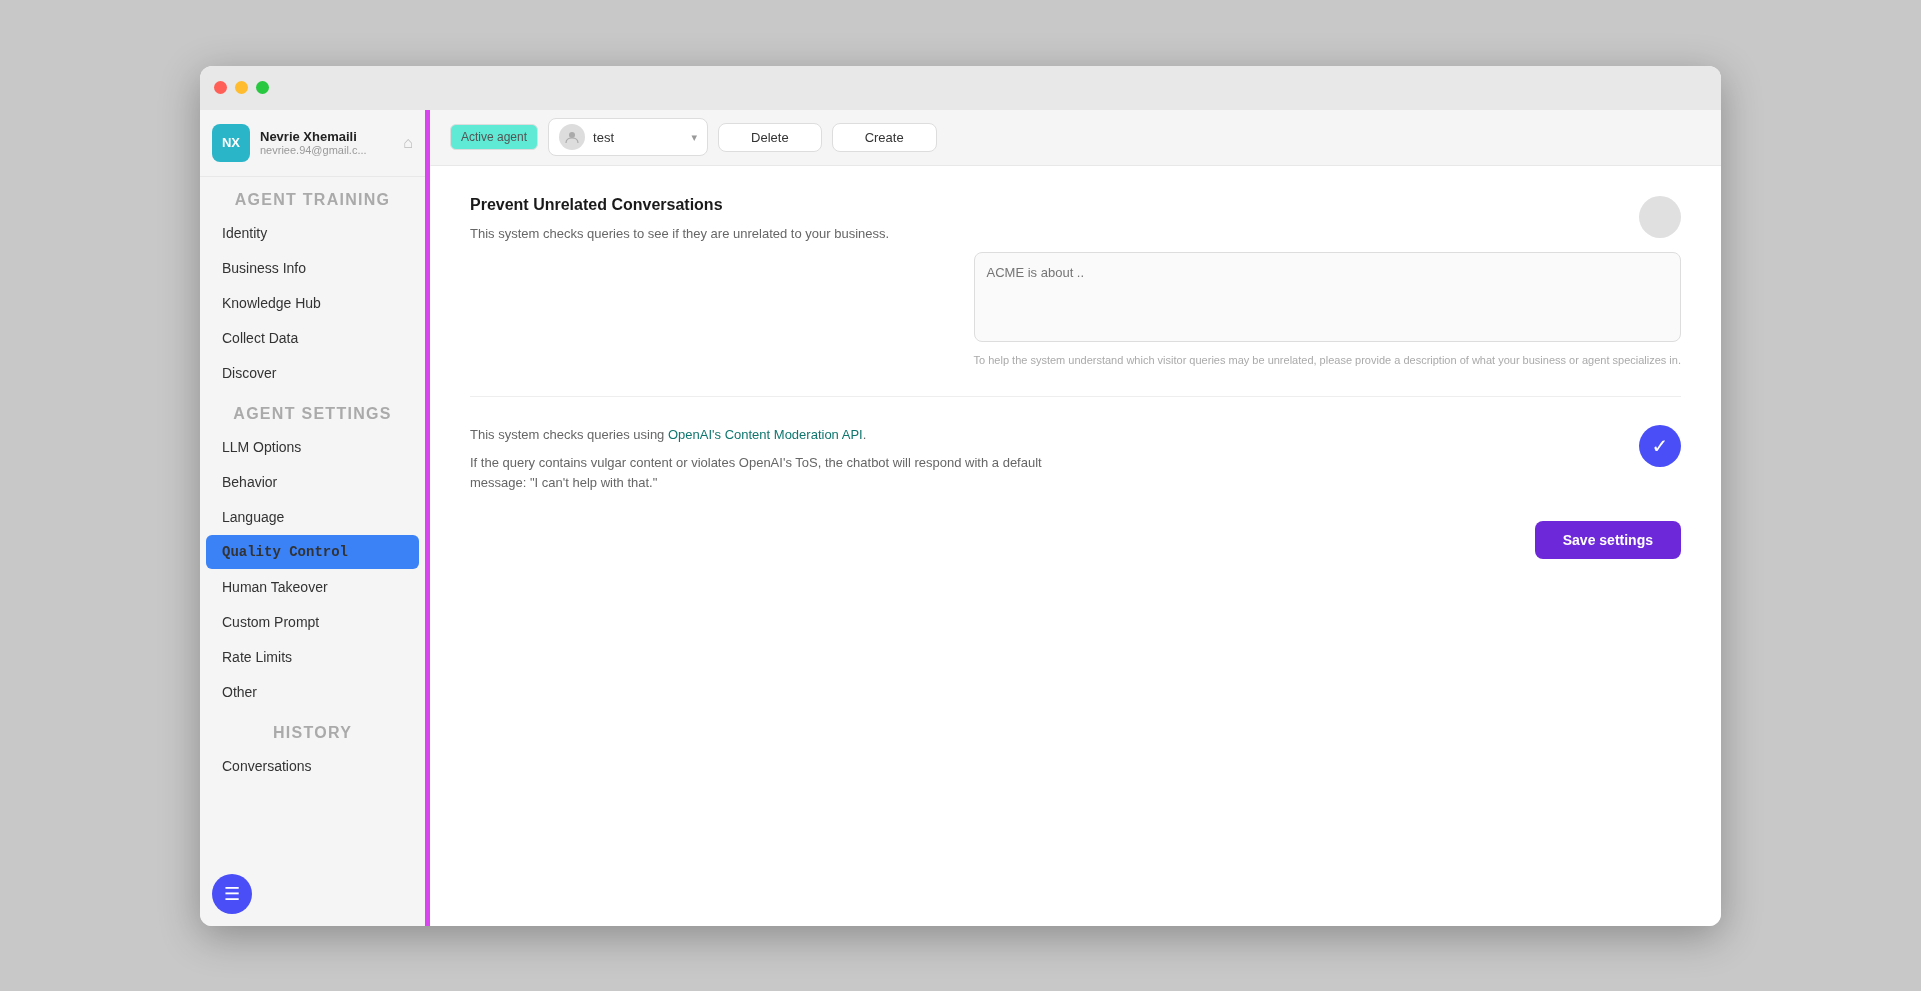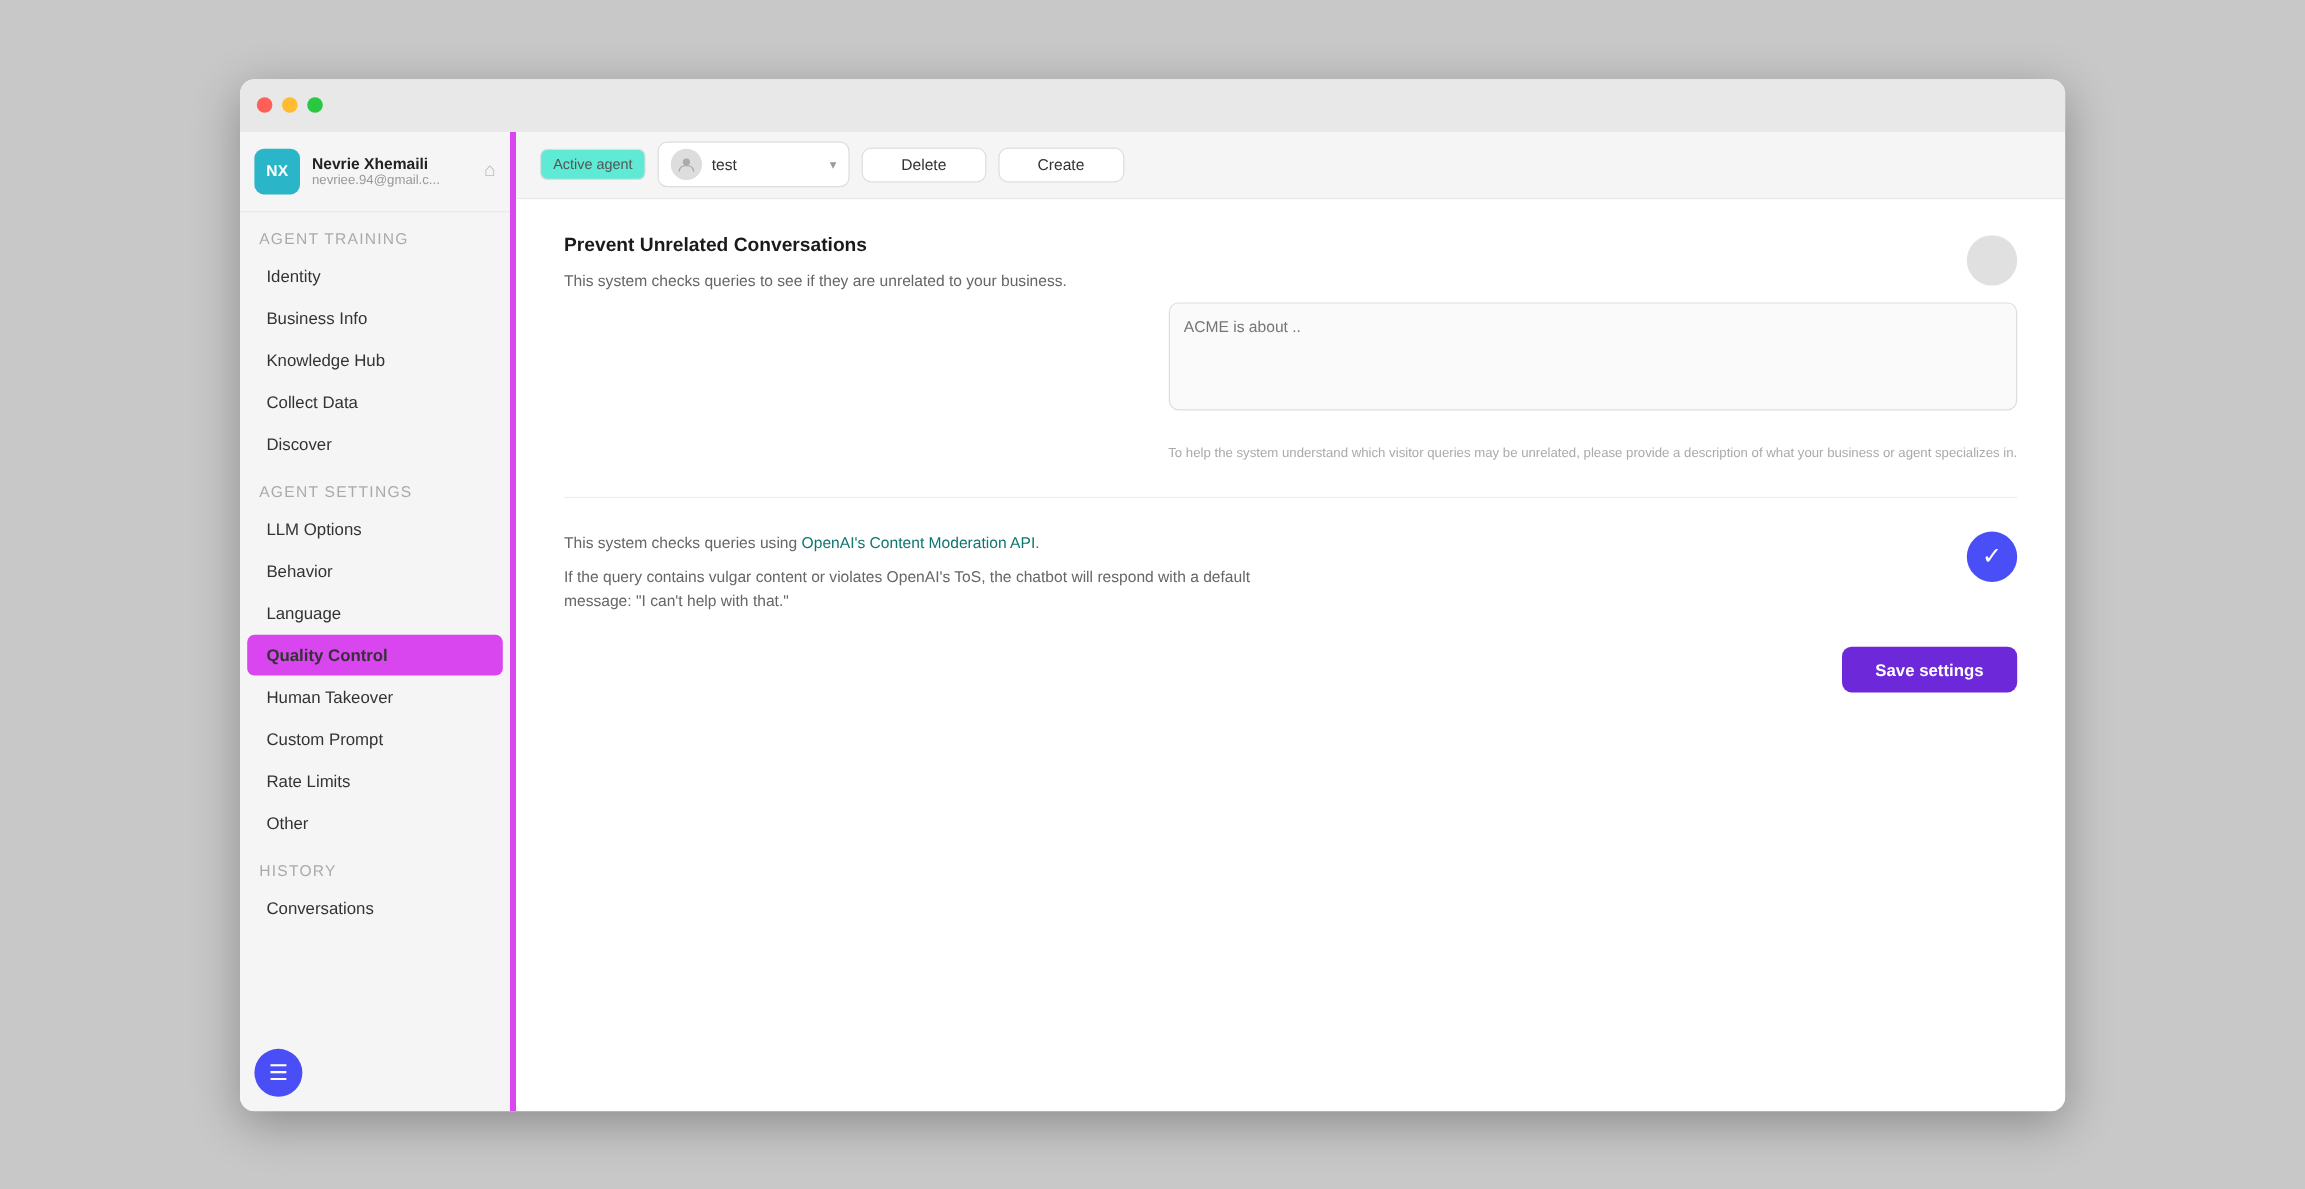--- a/index.html
+++ b/index.html
@@ -75,39 +75,41 @@
       flex-shrink: 0;
     }
     .user-info { flex: 1; min-width: 0; }
     .user-name { font-size: 13px; font-weight: 600; color: #222; }
     .user-email { font-size: 11px; color: #999; white-space: nowrap; overflow: hidden; text-overflow: ellipsis; }
     .home-icon-btn {
       background: none; border: none; cursor: pointer;
       color: #bbb; font-size: 16px;
     }
     .nav-section-label {
-      font-size: 13px;
-      font-weight: 400;
+      font-size: 16px;
+      font-weight: 700;
       color: #aaa;
       letter-spacing: 0.08em;
       padding: 14px 16px 6px;
       text-transform: uppercase;
+      text-align: center;
     }
     .nav-item {
       padding: 9px 16px;
       font-size: 14px;
       color: #333;
       cursor: pointer;
       border-radius: 6px;
       margin: 1px 6px;
       transition: background 0.1s;
     }
     .nav-item.active {
-      background: #d946ef;
+      background: #3b82f6;
       font-weight: 600;
+      font-family: Liberation Mono, monospace;
     }
     .sidebar-bottom {
       margin-top: auto;
       padding: 12px;
     }
     .menu-circle-btn {
       width: 40px; height: 40px;
       border-radius: 50%;
       background: #4a4ef7;
       border: none;
@@ -236,21 +238,21 @@
       padding: 12px;
       font-size: 13px;
       color: #999;
       background: #fafafa;
       resize: none;
       font-family: inherit;
     }
     .textarea-hint {
       font-size: 11px;
       color: #aaa;
-      margin-top: 24px;
+      margin-top: 7px;
       line-height: 1.4;
       text-align: center;
     }
     .save-row {
       display: flex;
       justify-content: flex-end;
       margin-top: 20px;
     }
     .save-btn {
       background: #6d28d9;

